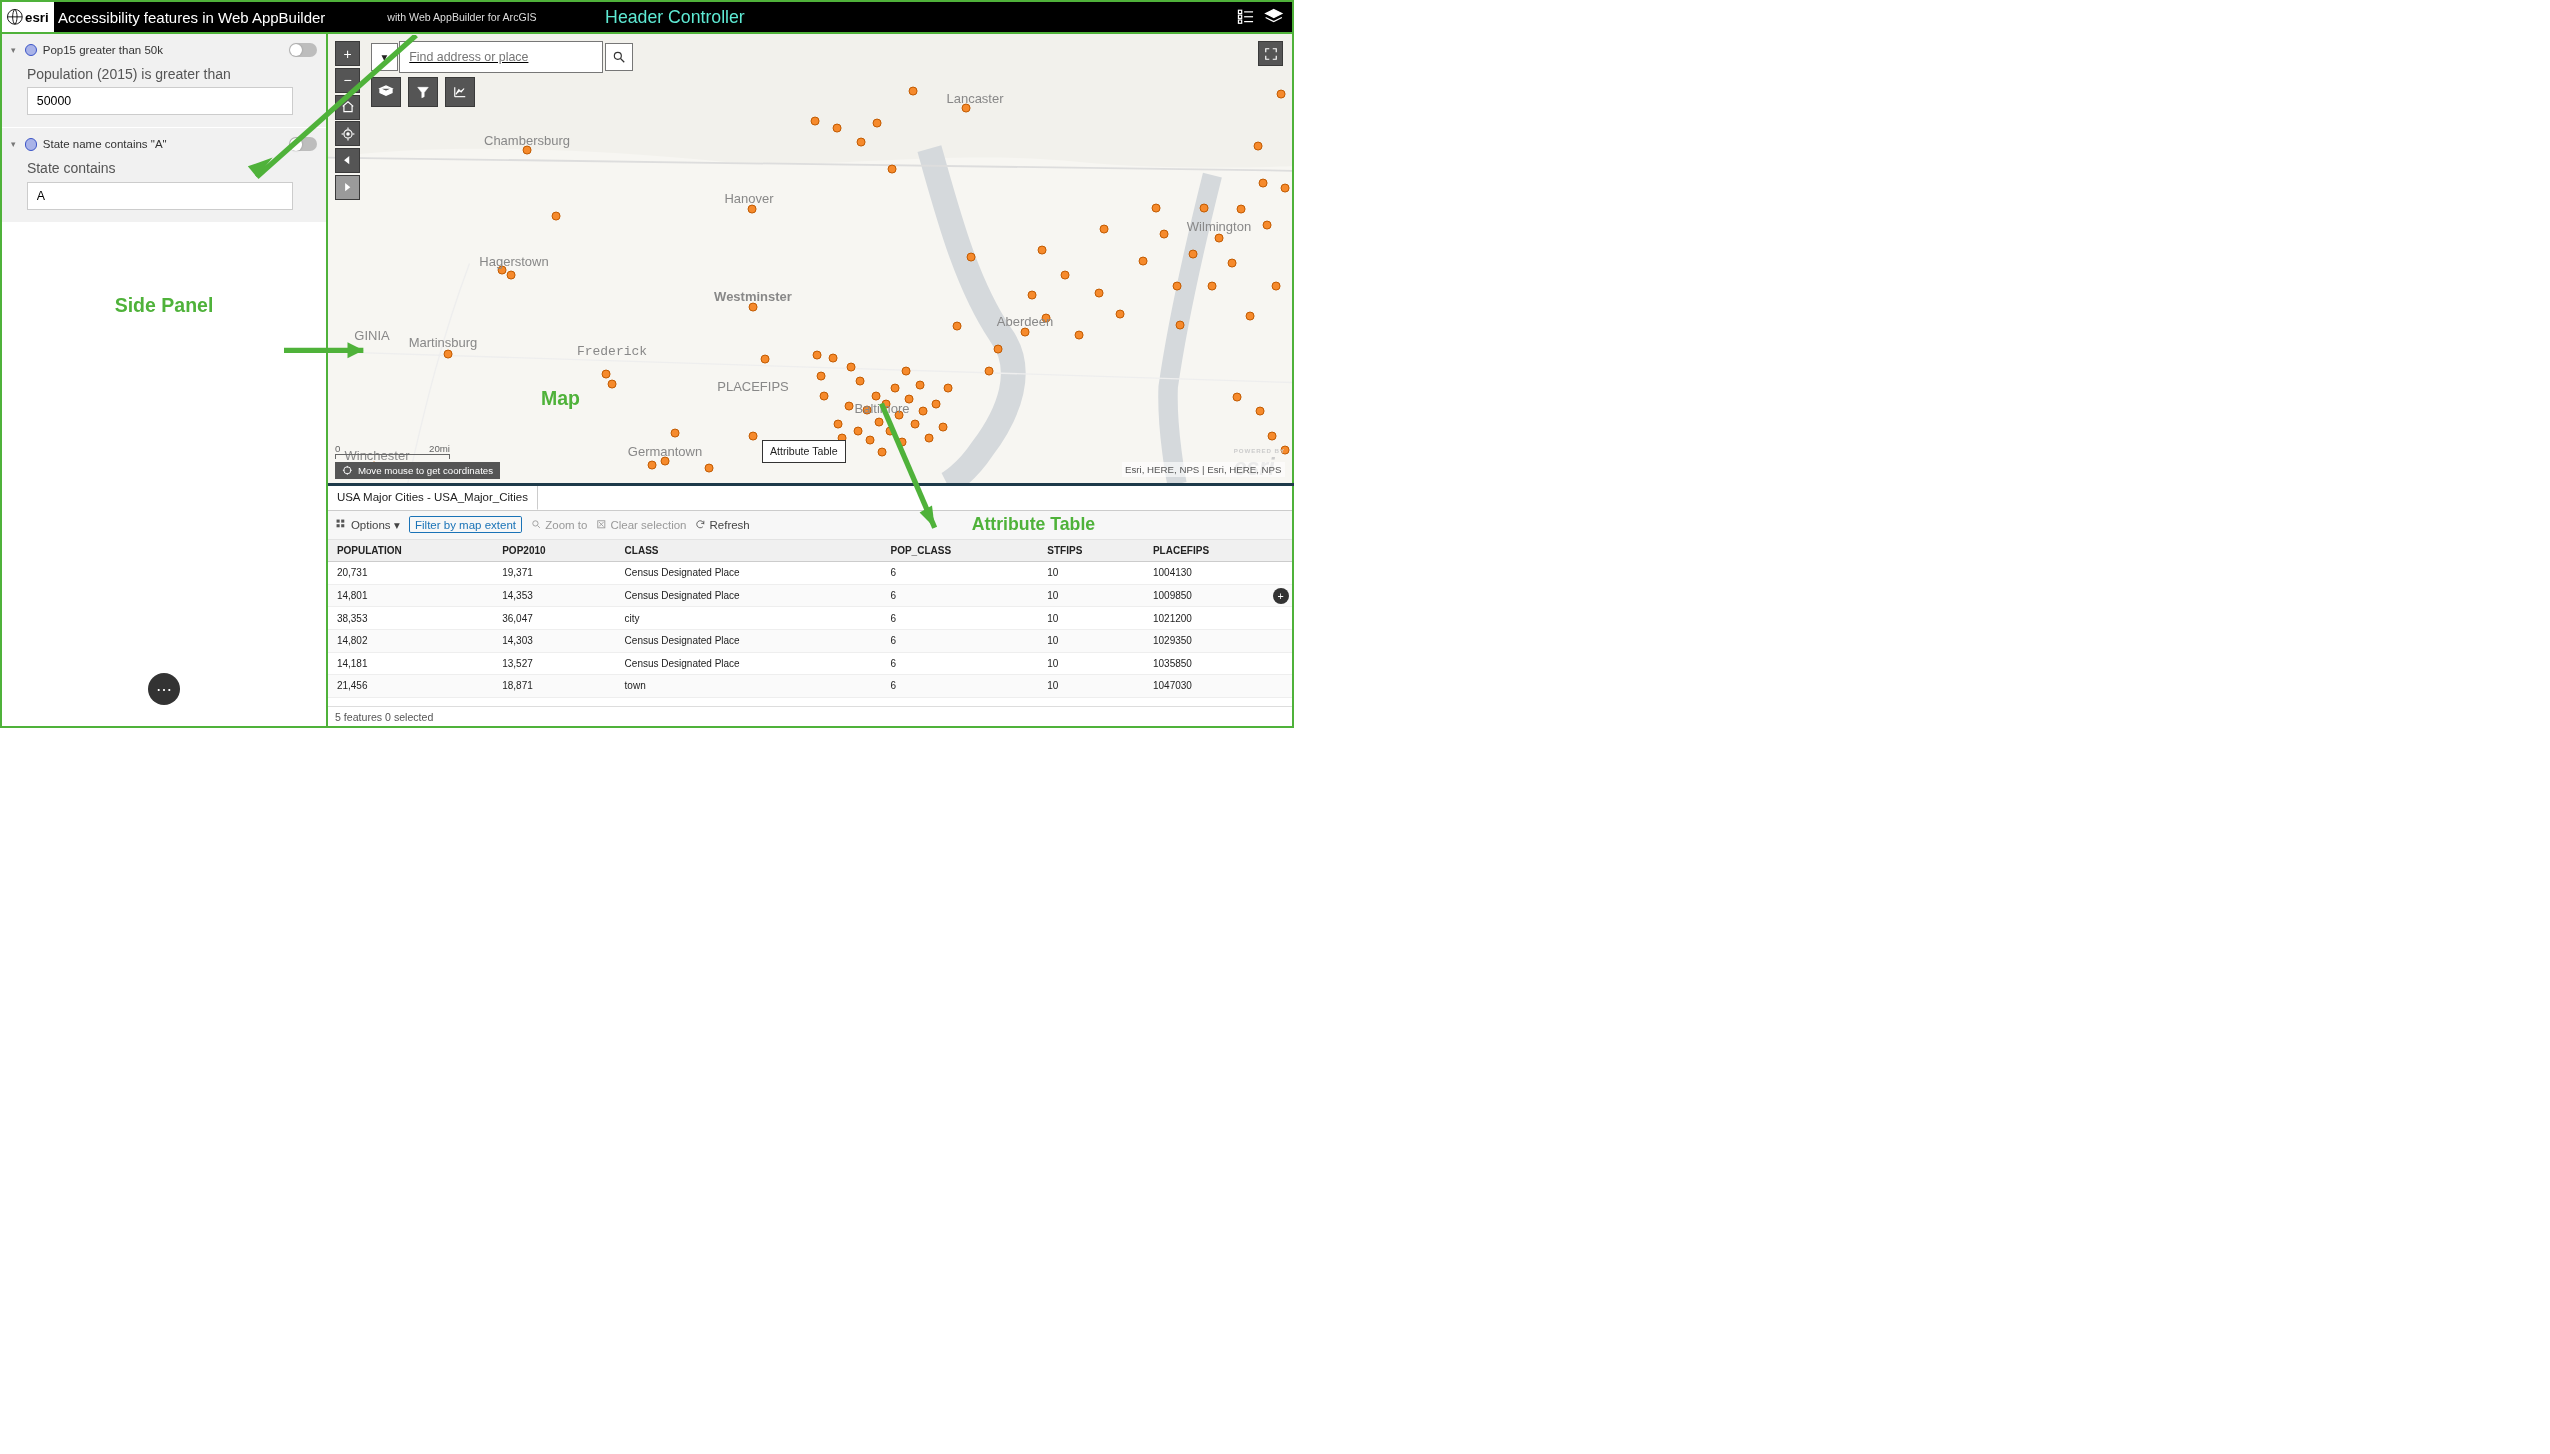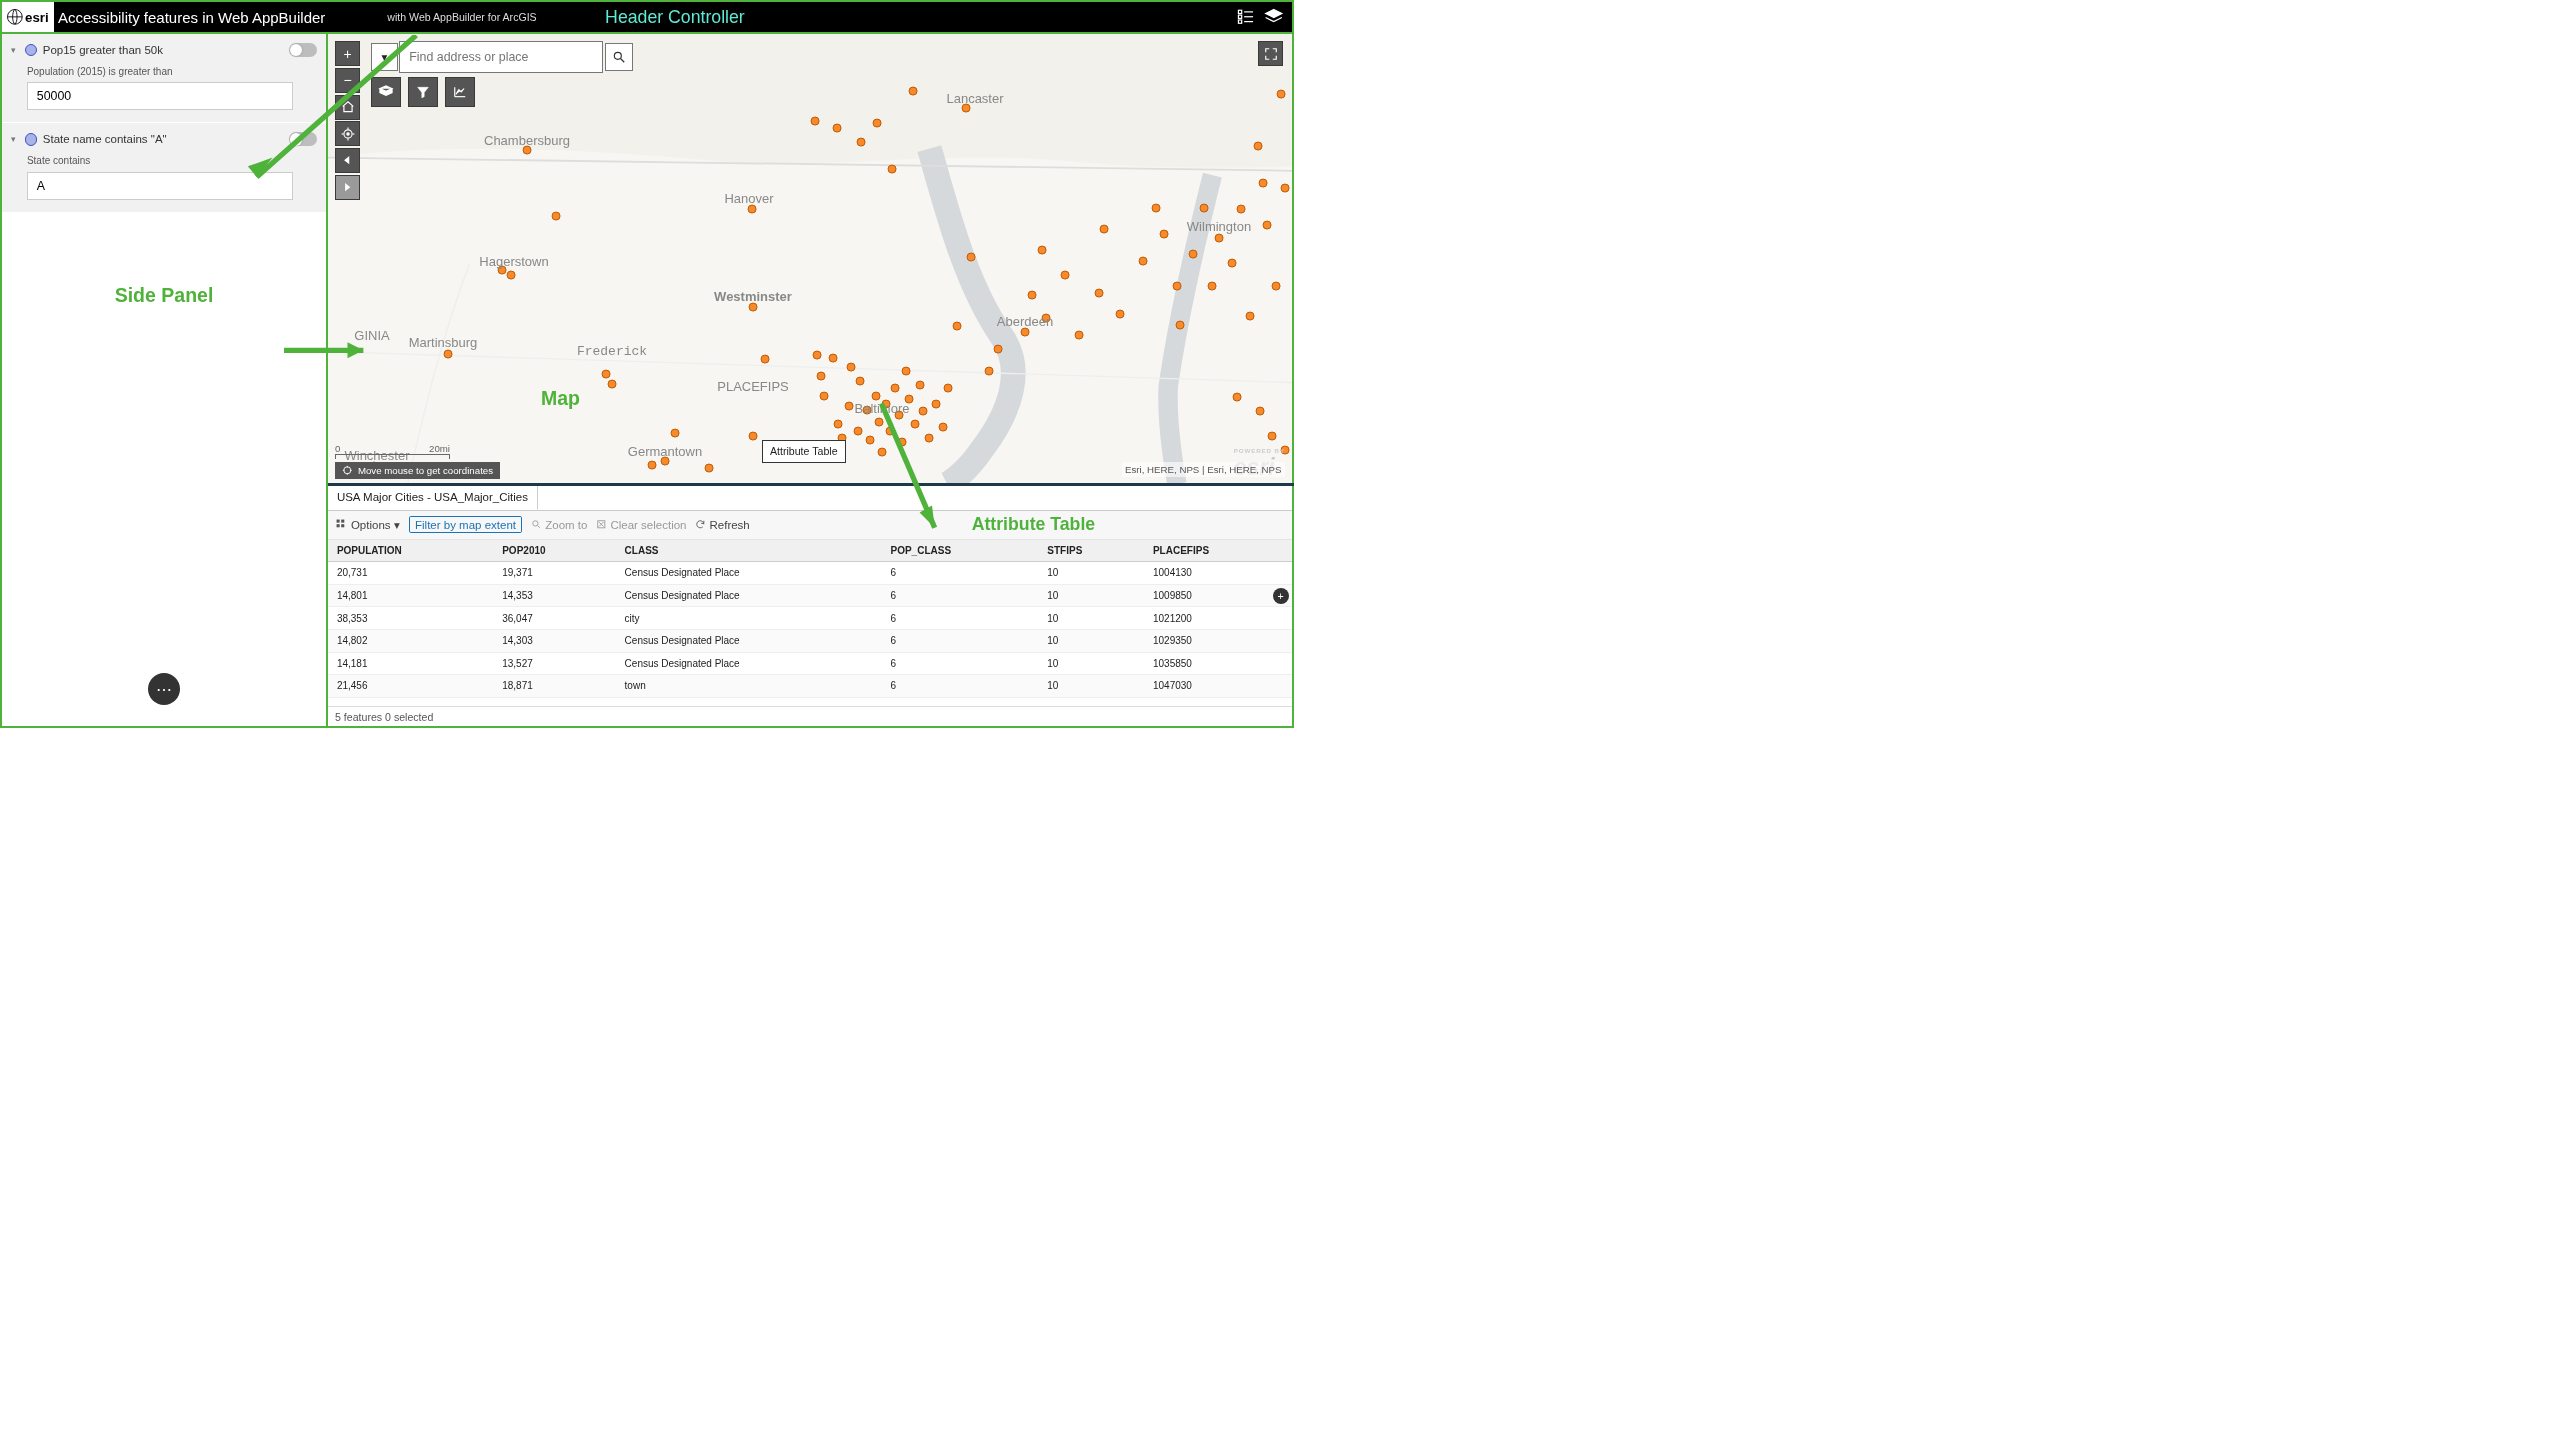--- a/index.html
+++ b/index.html
@@ -19,39 +19,39 @@
 
   
   .side-panel { position: absolute; left: 0; top: 34px; width: 328px; bottom: 0; background: #fff; border: 2.7px solid #4fb23a; border-top: none; }
   .filter-block { background: #f1f1f1; padding: 8.9px 8.9px 12.4px 8.9px; border-bottom: 0.9px solid #fff; }
   .filter-head { display:flex; align-items:center; gap: 5.3px; }
   .chev { width: 8.9px; color: #777; font-size: 8.9px; }
   .dot { width: 12.4px; height: 12.4px; border-radius: 50%; border: 0.9px solid #3c55c7; background: #a9b3e8; }
   .filter-title { flex: 1; font-size: 11.5px; color: #333; }
   .toggle { width: 28px; height: 14px; border-radius: 7px; background: #bdbdbd; position: relative; cursor:pointer; }
   .toggle::after { content:""; position:absolute; left:0.9px; top:0.9px; width:12.4px;height:12.4px; background:#fff; border-radius:50%; box-shadow:0 0 1.8px rgba(0,0,0,.3); }
-  .filter-sub { font-size: 10px; color: #555; margin: 8.9px 0 5.3px 16px; }
+  .filter-sub { font-size: 14px; color: #555; margin: 8.9px 0 5.3px 16px; }
   .filter-input { margin-left: 16px; width: 266px; height: 28px; border: 0.9px solid #ccc; background: #fff; padding: 0 8.9px; font-size: 12.4px; }
 
   .side-annot { color:#4fb23a; font-weight:700; font-size:19.5px; text-align:center; margin-top: 71px; }
   .fab { position: absolute; bottom: 21px; left: 50%; transform: translateX(-50%); width: 32px; height: 32px; border-radius: 50%; background: #333; color:#fff; display:flex; align-items:center; justify-content:center; font-size:16px; cursor:pointer; }
 
   
   .map-wrap { position: absolute; left: 328px; right: 0; top: 34px; height: 452px; border: 2.7px solid #4fb23a; border-left:none; border-top:none; background: #f6f6f4; overflow:hidden; }
   .map { position:absolute; inset:0; background: linear-gradient(180deg,#f8f8f5,#f1f1ee); }
 
   .map svg.base { position:absolute; inset:0; width:100%; height:100%; }
 
   .nav-stack { position:absolute; top:7px; left:7px; }
   .nav-btn { width: 25px; height: 25px; background:#555; color:#fff; display:flex; align-items:center; justify-content:center; margin-bottom:1.8px; cursor:pointer; font-size:14px; border:0.9px solid #3a3a3a; }
   .nav-btn.disabled { background:#9a9a9a; cursor:default; }
 
   .search-group { position: absolute; top:7px; left: 43px; display:flex; align-items:center; gap:1.8px; }
   .dd-btn { width:26.6px; height:28px; background:#fff; border:0.9px solid #777; display:flex; align-items:center; justify-content:center; cursor:pointer;}
-  .search-input { width: 204px; height:32px; border:0.9px solid #777; padding:0 8.9px; font-size:12.4px; }
+  .search-input { width: 204px; height:32px; border:0.9px solid #777; padding:0 8.9px; font-size:12.4px;text-decoration:underline; }
   .search-btn { width:28px; height:28px; border:0.9px solid #777; background:#fff; display:flex; align-items:center; justify-content:center; cursor:pointer;}
 
   .widget-row { position:absolute; top:43px; left:43px; display:flex; gap:7px; }
   .widget-btn { width:30px; height:30px; background:#555; color:#fff; display:flex; align-items:center; justify-content:center; cursor:pointer; border:0.9px solid #3a3a3a;}
   .widget-btn svg { stroke:#fff; fill:#fff; }
 
   .fs-btn { position:absolute; top:7px; right:8.9px; width:25px;height:25px; background:#555; display:flex; align-items:center; justify-content:center; cursor:pointer; border:0.9px solid #3a3a3a;}
   .fs-btn svg { stroke:#fff; }
 
   .scale-bar { position:absolute; left:7px; bottom:25px; font-size:9.7px; color:#666; }

